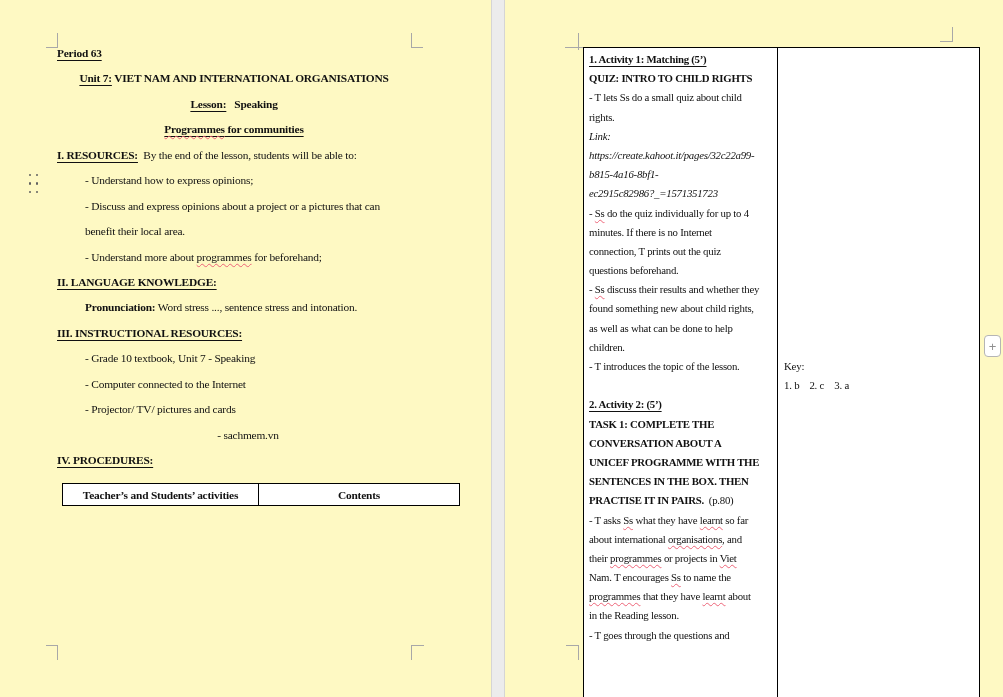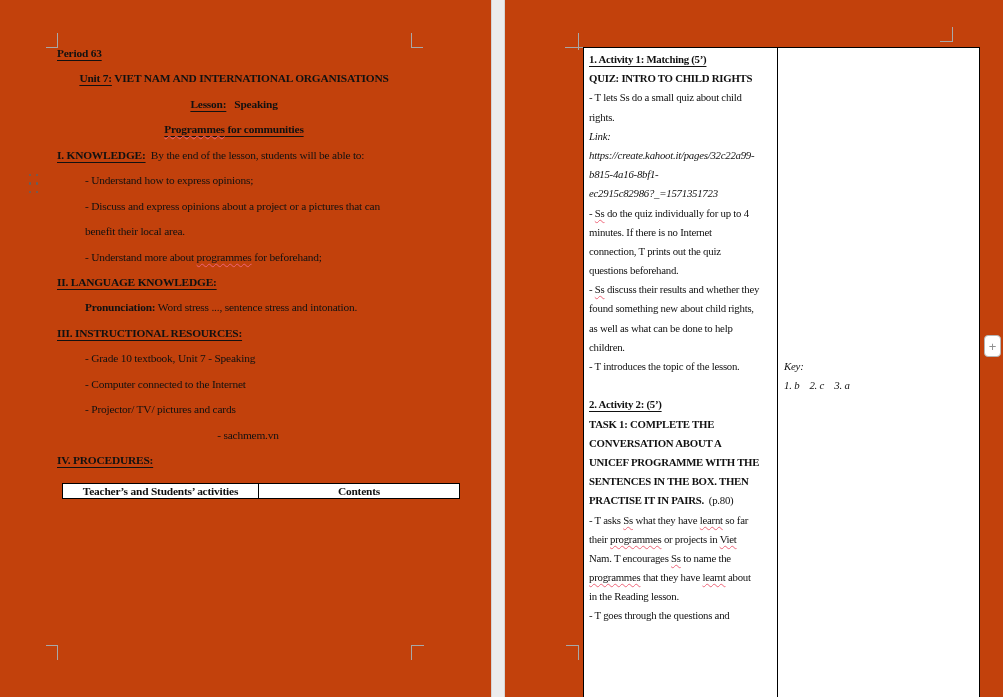--- a/index.html
+++ b/index.html
@@ -2,21 +2,21 @@
 <html style="--sq: #ed6478; --gapbg: #ececec; --cropmark: #a8a8a8; --dots: #606060;"><head>
 <meta charset="utf-8">
 <style>
   html,body{margin:0;padding:0;}
   body{
     width:1003px;height:697px;overflow:hidden;position:relative;
     background:#ffffff;
     font-family:"Liberation Serif","DejaVu Serif",serif;
     color:#111;
   }
-  .page{position:absolute;top:0;height:697px;background:#c2410c;}
+  .page{position:absolute;top:0;height:697px;background:#fef9c3;}
   .pageL{left:0;width:491px;}
   .gap{
     position:absolute;top:0;left:491px;width:14px;height:697px;
     background:var(--gapbg,#ececec);
     border-left:1px solid #d5d5d5;border-right:1px solid #d5d5d5;
     box-sizing:border-box;
   }
   .pageR{left:505px;width:498px;}
 
   
@@ -32,21 +32,21 @@
   .u{text-decoration:underline;text-decoration-thickness:1px;text-underline-offset:2.5px;text-decoration-skip-ink:none;}
   .sq{
     text-decoration-line:underline;text-decoration-style:wavy;
     text-decoration-color:var(--sq,#ed6478);
     text-decoration-thickness:1.1px;text-underline-offset:2px;
     text-decoration-skip-ink:none;
   }
 
   
   .lheader{
-    position:absolute;left:62px;top:483px;width:398px;height:16px;
+    position:absolute;left:62px;top:483px;width:398px;height:23px;
     border:1.5px solid #000;box-sizing:border-box;display:flex;background:#fff;
   }
   .hcell{
     width:196px;border-right:1.5px solid #000;box-sizing:border-box;
     display:flex;align-items:center;justify-content:center;
     font-weight:bold;font-size:11.4px;letter-spacing:-0.2px;white-space:pre;
   }
   .hcell.c2{flex:1;border-right:none;}
 
   
@@ -54,21 +54,21 @@
     position:absolute;left:78px;top:47px;width:397px;height:653px;
     border:1.5px solid #000;box-sizing:border-box;display:flex;background:#fff;
   }
   .cellL{
     width:194px;border-right:1px solid #000;box-sizing:border-box;
     padding:2px 3px 0 5px;overflow:hidden;
     font-size:10.8px;letter-spacing:-0.25px;
   }
   .rline{height:19.2px;line-height:19.2px;white-space:pre;}
   .cellR{flex:1;position:relative;font-size:10.8px;letter-spacing:-0.2px;}
-  .keyline{position:absolute;left:6px;font-style:italic;white-space:pre;height:19.2px;line-height:19.2px;}
+  .keyline{position:absolute;left:6px;white-space:pre;height:19.2px;line-height:19.2px;}
   .key1{top:309px;}
   .key2{top:328px;}
 
   
   .draghandle{
     position:absolute;left:27px;top:172px;
     display:grid;grid-template-columns:repeat(2,2.4px);grid-auto-rows:2.4px;
     column-gap:4.6px;row-gap:5.9px;cursor:grab;padding:2px;
   }
   .dot{width:2.4px;height:2.4px;border-radius:50%;background:var(--dots,#606060);}
@@ -94,21 +94,21 @@
     <div class="cm" style="left:57px;top:645px;width:1px;height:15px;"></div>
     <div class="cm" style="left:46px;top:645px;width:12px;height:1px;"></div>
     <div class="cm" style="left:411px;top:645px;width:1px;height:15px;"></div>
     <div class="cm" style="left:411px;top:645px;width:13px;height:1px;"></div>
 
     <div class="ltext" id="leftLines">
         <div class="lline"><span class="b u">Period 63</span></div>
         <div class="lline center"><span class="b u">Unit 7:</span><span class="b"> VIET NAM AND INTERNATIONAL ORGANISATIONS</span></div>
         <div class="lline center"><span class="b u">Lesson:</span><span class="b">   Speaking</span></div>
         <div class="lline center"><span class="b u"><span class="sq">Programmes</span></span><span class="b u"> for communities</span></div>
-        <div class="lline"><span class="b u">I. KNOWLEDGE:</span><span class="">  By the end of the lesson, students will be able to:</span></div>
+        <div class="lline"><span class="b u">I. RESOURCES:</span><span class="">  By the end of the lesson, students will be able to:</span></div>
         <div class="lline" style="padding-left: 28px;"><span class="">- Understand how to express opinions;</span></div>
         <div class="lline" style="padding-left: 28px;"><span class="">- Discuss and express opinions about a project or a pictures that can</span></div>
         <div class="lline" style="padding-left: 28px;"><span class="">benefit their local area.</span></div>
         <div class="lline" style="padding-left: 28px;"><span class="">- Understand more about </span><span class=""><span class="sq">programmes</span></span><span class=""> for beforehand;</span></div>
         <div class="lline"><span class="b u">II. LANGUAGE KNOWLEDGE:</span></div>
         <div class="lline" style="padding-left: 28px;"><span class="b">Pronunciation:</span><span class=""> Word stress ..., sentence stress and intonation.</span></div>
         <div class="lline"><span class="b u">III. INSTRUCTIONAL RESOURCES:</span></div>
         <div class="lline" style="padding-left: 28px;"><span class="">- Grade 10 textbook, Unit 7 - Speaking</span></div>
         <div class="lline" style="padding-left: 28px;"><span class="">- Computer connected to the Internet</span></div>
         <div class="lline" style="padding-left: 28px;"><span class="">- Projector/ TV/ pictures and cards</span></div>
@@ -154,20 +154,21 @@
           <div class="rline"><span class="">children.</span></div>
           <div class="rline"><span class="">- T introduces the topic of the lesson.</span></div>
           <div class="rline"></div>
           <div class="rline"><span class="b u">2. Activity 2: (5’)</span></div>
           <div class="rline"><span class="b">TASK 1: COMPLETE THE</span></div>
           <div class="rline"><span class="b">CONVERSATION ABOUT A</span></div>
           <div class="rline"><span class="b">UNICEF PROGRAMME WITH THE</span></div>
           <div class="rline"><span class="b">SENTENCES IN THE BOX. THEN</span></div>
           <div class="rline"><span class="b">PRACTISE IT IN PAIRS.</span><span class="">  (p.80)</span></div>
           <div class="rline"><span class="">- T asks </span><span class=""><span class="sq">Ss</span></span><span class=""> what they have </span><span class=""><span class="sq">learnt</span></span><span class=""> so far</span></div>
+          <div class="rline"><span class="">about international </span><span class=""><span class="sq">organisations</span></span><span class="">, and</span></div>
           <div class="rline"><span class="">their </span><span class=""><span class="sq">programmes</span></span><span class=""> or projects in </span><span class=""><span class="sq">Viet</span></span></div>
           <div class="rline"><span class="">Nam. T encourages </span><span class=""><span class="sq">Ss</span></span><span class=""> to name the</span></div>
           <div class="rline"><span class=""><span class="sq">programmes</span></span><span class=""> that they have </span><span class=""><span class="sq">learnt</span></span><span class=""> about</span></div>
           <div class="rline"><span class="">in the Reading lesson.</span></div>
           <div class="rline"><span class="">- T goes through the questions and</span></div>
         </div>
       <div class="cellR">
         <div class="keyline key1">Key:</div>
         <div class="keyline key2">1. b    2. c    3. a</div>
       </div>

